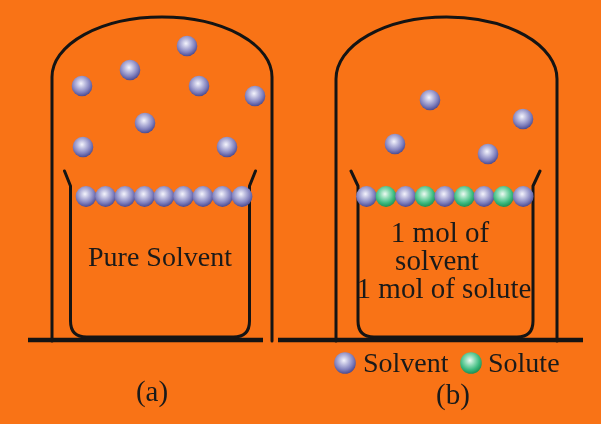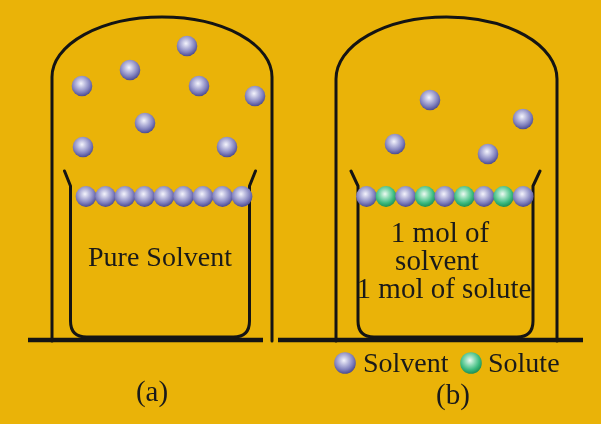--- a/index.html
+++ b/index.html
@@ -4,21 +4,21 @@
 <style>
   html, body {
     margin: 0;
     padding: 0;
     background: #ffffff;
   }
   .stage {
     position: relative;
     width: 601px;
     height: 424px;
-    background: #eab308;
+    background: #f97316;
     overflow: hidden;
     font-family: "Liberation Serif", serif;
   }
   svg text {
     font-family: "Liberation Serif", serif;
     fill: #1a1a1a;
   }
   .label-28 { font-size: 28px; }
   .label-29 { font-size: 29px; }
   .outline {

